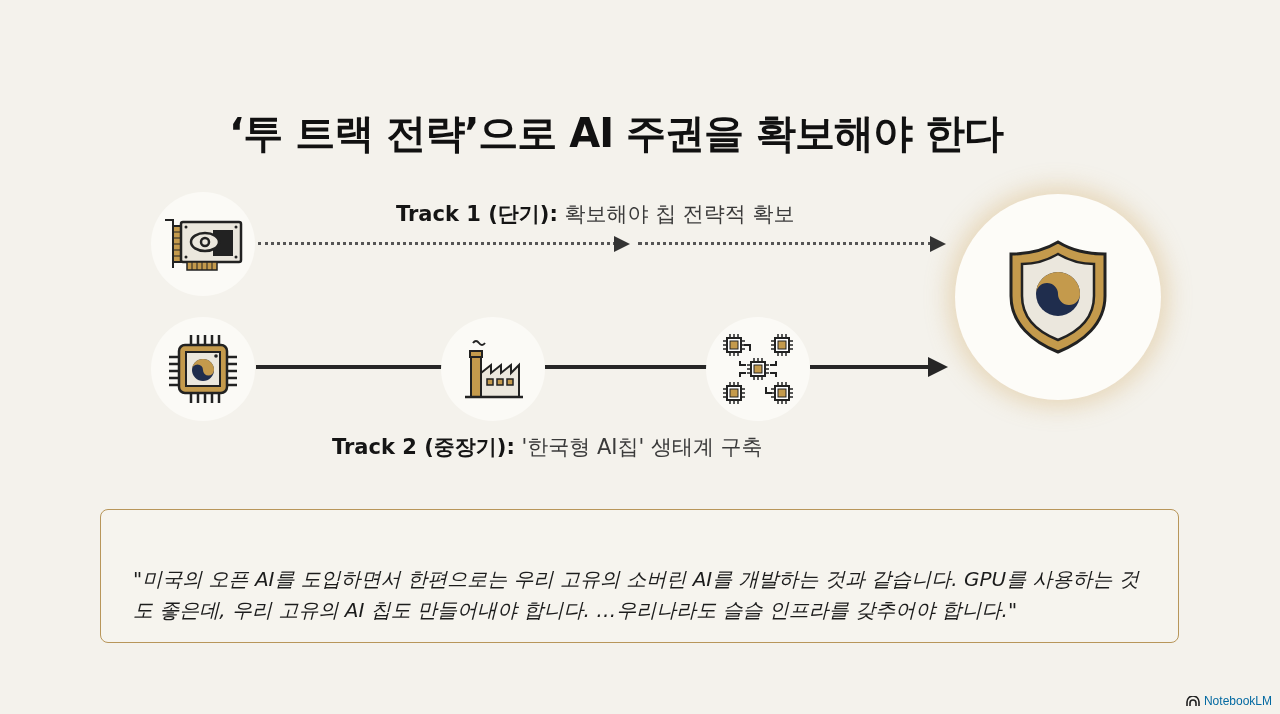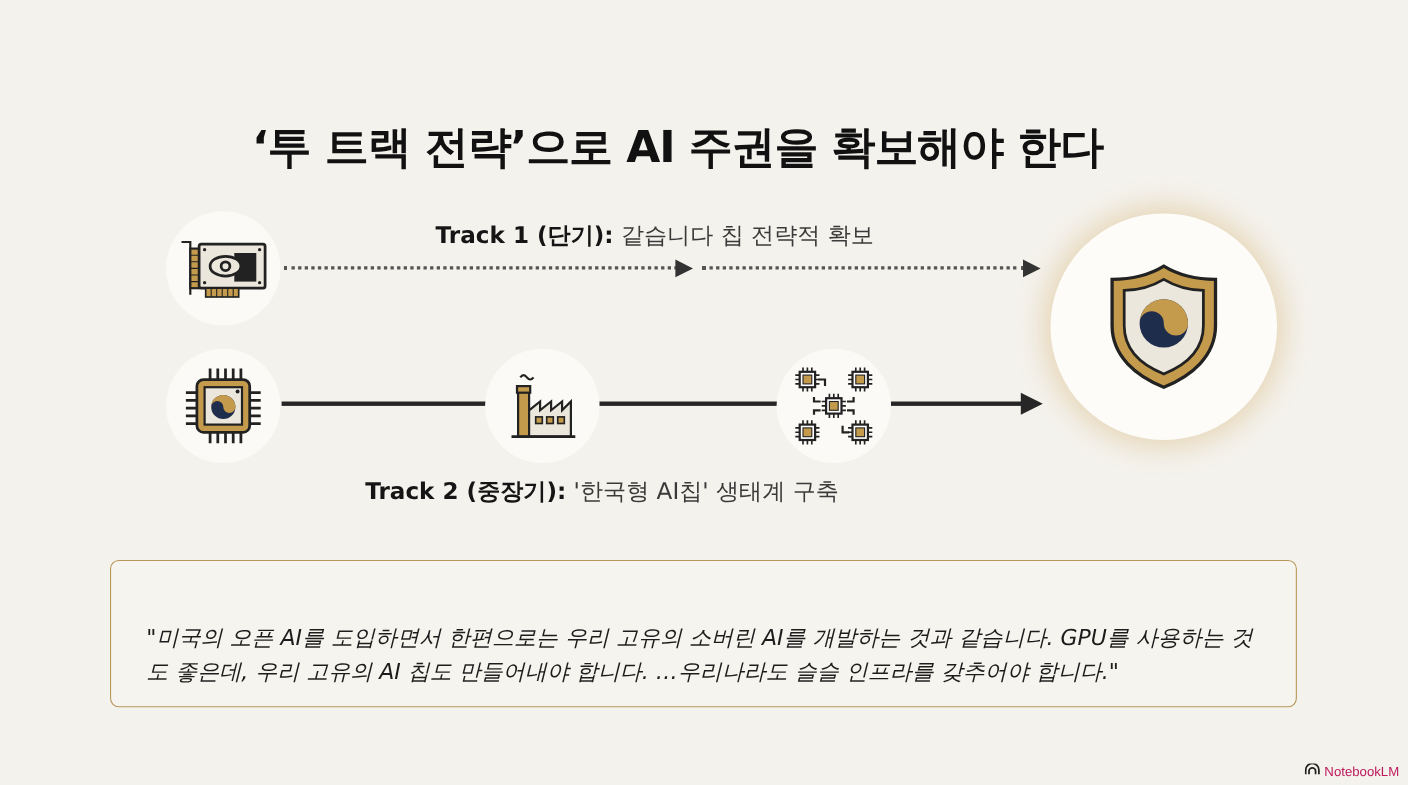--- a/index.html
+++ b/index.html
@@ -52,31 +52,31 @@
   }
   .take-title {
     position:absolute; left:32px; top:20px; font-weight:bold; font-size:21px; color:#b58a3e;
     font-family:"DejaVu Sans",sans-serif;
   }
   .take-quote {
     position:absolute; left:32px; top:54px; width:1020px;
     font-family:"DejaVu Sans",sans-serif; font-style:italic; font-size:20px; line-height:31px; color:#1c1c1c;
   }
   .brand {
-    position:absolute; right:8px; bottom:6px; font-size:12px; color:#be185d;
-    display:flex; align-items:flex-start; gap:4px; font-family:"Liberation Sans",sans-serif;
+    position:absolute; right:8px; bottom:6px; font-size:12px; color:#0369a1;
+    display:flex; align-items:center; gap:4px; font-family:"Liberation Sans",sans-serif;
   }
 </style>
 </head>
 <body>
 
 <div class="title">‘투 트랙 전략’으로 AI 주권을 확보해야 한다</div>
 
 <div class="track-label" style="left:396px; top:200px;">
-  <span class="strong">Track 1 (단기):</span><span class="rest"> 같습니다 칩 전략적 확보</span>
+  <span class="strong">Track 1 (단기):</span><span class="rest"> 확보해야 칩 전략적 확보</span>
 </div>
 
 <div class="node" style="left:151px; top:192px; width:104px; height:104px;">
   <svg width="84" height="64" viewBox="0 0 84 64">
     <path d="M4 8 H12 V56" fill="none" stroke="#222" stroke-width="2"></path>
     <rect x="12" y="14" width="8" height="36" fill="#c49a4c" stroke="#222" stroke-width="2"></rect>
     <g stroke="#222" stroke-width="1">
       <line x1="12" y1="20" x2="20" y2="20"></line>
         <line x1="12" y1="26" x2="20" y2="26"></line>
       <line x1="12" y1="32" x2="20" y2="32"></line>

